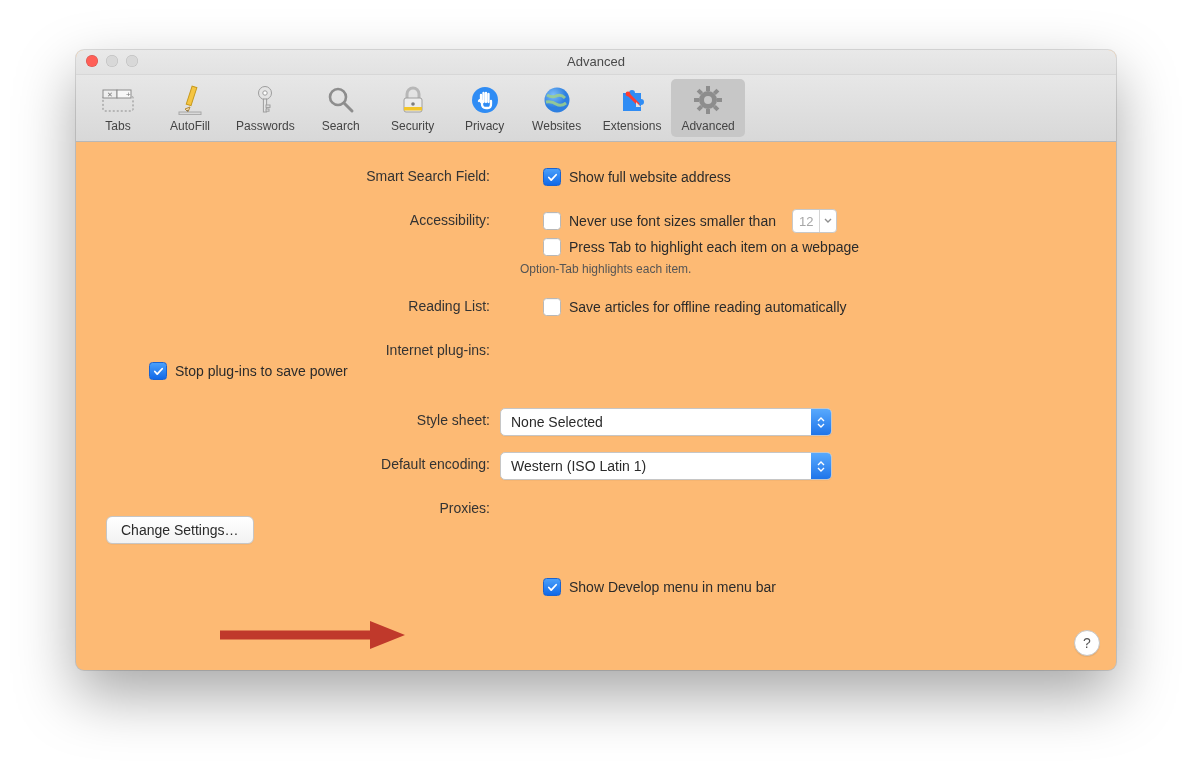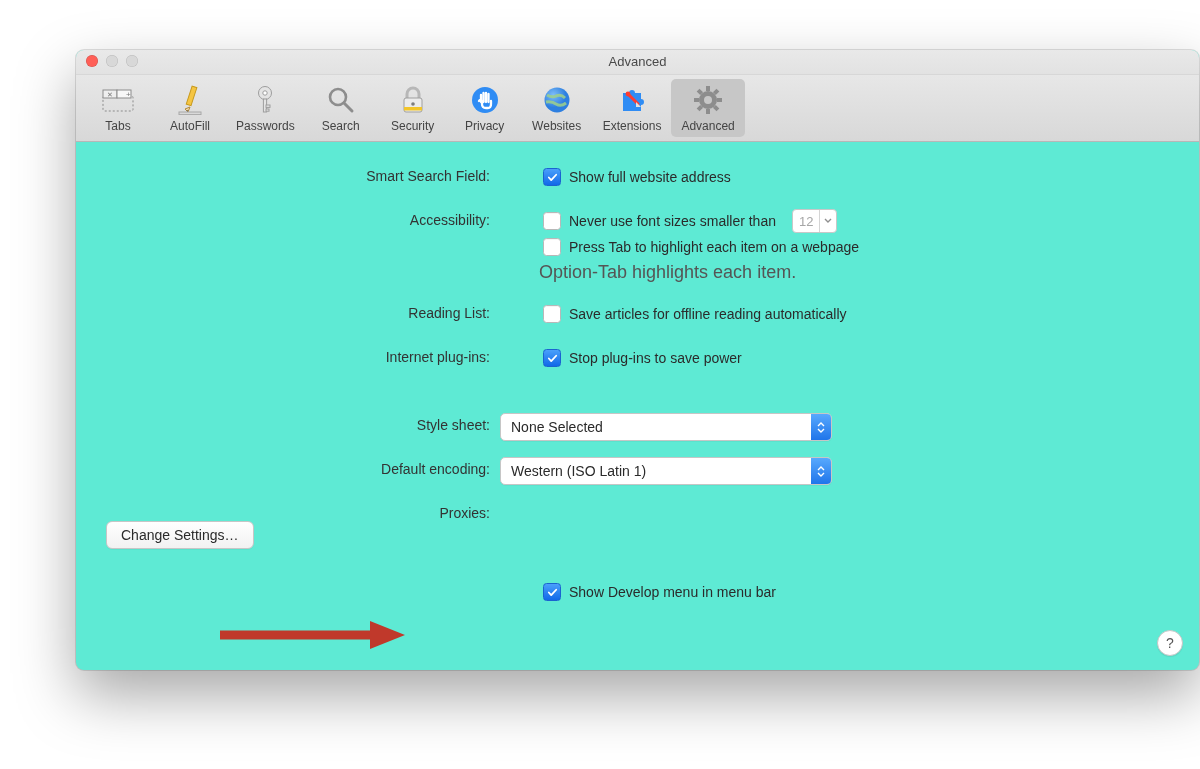--- a/index.html
+++ b/index.html
@@ -1,19 +1,19 @@
 <!DOCTYPE html>
 <html><head>
 <meta charset="utf-8">
 <style>
   html,body{margin:0;padding:0;background:#fff;font-family:-apple-system,"Helvetica Neue",Arial,sans-serif;}
   #stage{position:relative;width:1200px;height:769px;}
   .win{
-    position:absolute;left:76px;top:50px;width:1123px;height:620px;
-    background:#5eead4;border-radius:8px;
+    position:absolute;left:76px;top:50px;width:1040px;height:620px;
+    background:#fdba74;border-radius:8px;
     box-shadow:0 25px 60px rgba(0,0,0,.35),0 0 0 1px rgba(0,0,0,.12);
     overflow:hidden;
   }
   
   .titlebar{
     position:relative;height:24px;
     background:linear-gradient(#e9e9e9,#e2e2e2);
     border-bottom:1px solid #d7d7d7;
     text-align:center;line-height:24px;font-size:13px;color:#4a4a4a;font-weight:500;
   }
@@ -34,21 +34,21 @@
   .tb-item.active{background:#c7c7c7;}
   .tb-item .ico{height:34px;display:flex;align-items:center;justify-content:center;}
   .tb-item .lbl{font-size:12px;color:#444;margin-top:2px;}
   
   .content{padding:22px 30px 24px 30px;color:#2b2b2b;font-size:14px;}
   .row{display:flex;align-items:flex-start;margin-bottom:6px;}
   .row.wide{margin-bottom:18px;}
   .lab{width:384px;text-align:right;padding-right:10px;padding-top:4px;color:#333;}
   .val{flex:1;}
   .line{display:flex;align-items:center;min-height:26px;padding-left:43px;}
-  .hint{font-size:18px;color:#555;margin:2px 0 0 39px;}
+  .hint{font-size:12px;color:#555;margin:2px 0 0 20px;}
   
   .cb{width:16px;height:16px;border-radius:3.5px;margin-right:8px;flex:none;
       display:flex;align-items:center;justify-content:center;}
   .cb.unchecked{background:#fff;border:1px solid #b8b8b8;box-shadow:inset 0 1px 0 rgba(0,0,0,.04);}
   .cb.checked{background:linear-gradient(#4aa0fb,#1169e8);border:1px solid #1a63d0;}
   .cb.checked svg{display:block;}
   
   .numfield{
     display:inline-flex;align-items:center;margin-left:16px;
     background:#fff;border:1px solid #c8c8c8;border-radius:4px;height:22px;overflow:hidden;
@@ -267,21 +267,21 @@
       <div class="row wide">
         <div class="lab">Reading List:</div>
         <div class="val">
           <div class="line">
             <div class="cb unchecked"></div>
             <span>Save articles for offline reading automatically</span>
           </div>
         </div>
       </div>
 
-      <div class="row" style="margin-bottom:42px;">
+      <div class="row" style="margin-bottom:24px;flex-direction:column;">
         <div class="lab">Internet plug-ins:</div>
         <div class="val">
           <div class="line">
             <div class="cb checked">
               <svg width="11" height="11" viewBox="0 0 12 12">
                   <path d="M2 6 l2.6 2.8 L10 3" stroke="#fff" stroke-width="2" fill="none" stroke-linecap="round" stroke-linejoin="round"></path>
                 </svg>
             </div>
             <span>Stop plug-ins to save power</span>
           </div>

